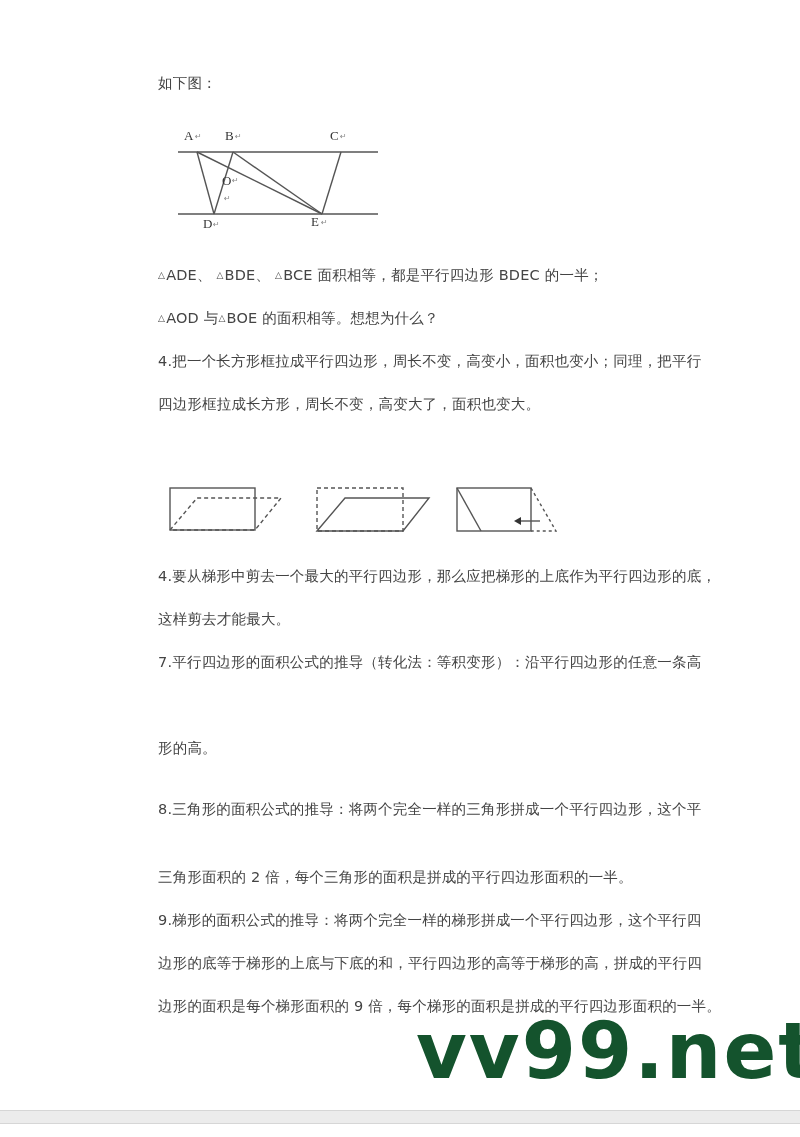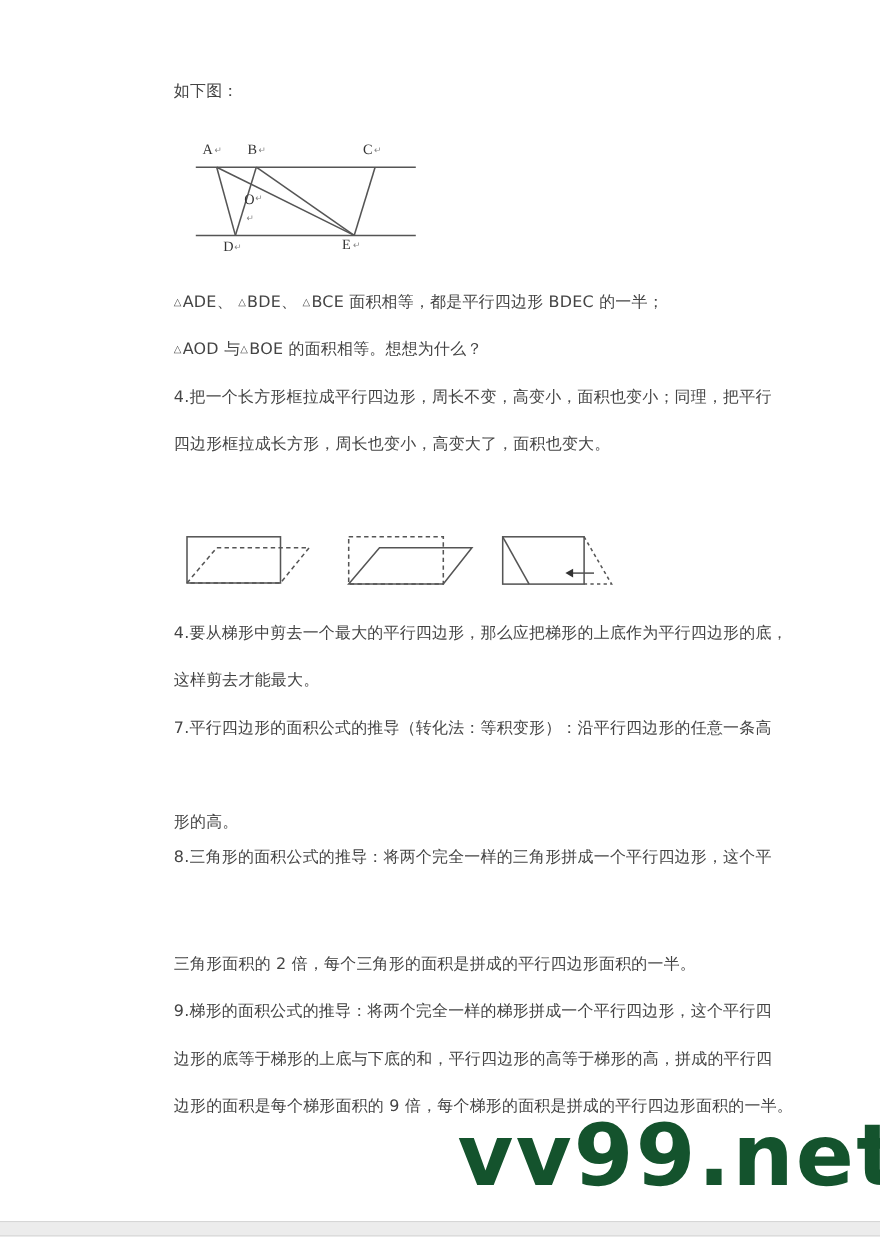--- a/index.html
+++ b/index.html
@@ -73,21 +73,21 @@
     <span class="tri">△</span><span>AOD 与</span><span class="tri">△</span><span>BOE 的面积相等。想想为什么？</span>
   </div>
 
   <div class="line" style="top:265px">
     <span class="tri">△</span><span>ADE、</span>
     <span class="tri">△</span><span>BDE、</span>
     <span class="tri">△</span><span>BCE 面积相等，都是平行四边形 BDEC 的一半；</span>
   </div>
 
   <div class="line" style="top:351px">4.把一个长方形框拉成平行四边形，周长不变，高变小，面积也变小；同理，把平行</div>
-  <div class="line" style="top:394px">四边形框拉成长方形，周长也变小，高变大了，面积也变大。</div>
+  <div class="line" style="top:394px">四边形框拉成长方形，周长不变，高变大了，面积也变大。</div>
 
   <svg width="800" height="560">
 
     <g stroke="#555" stroke-width="1.4" fill="none">
       <rect x="122" y="488" width="85" height="42"></rect>
       <polyline points="122,530 149,498 233,498 207,530 122,530" stroke-dasharray="4,3"></polyline>
     </g>
 
     <g stroke="#555" stroke-width="1.4" fill="none">
       <rect x="269" y="488" width="86" height="43" stroke-dasharray="4,3"></rect>
@@ -102,21 +102,21 @@
     </g>
     <polygon points="466,521 473,517 473,525" fill="#333"></polygon>
   </svg>
 
   <div class="line" style="top:566px">4.要从梯形中剪去一个最大的平行四边形，那么应把梯形的上底作为平行四边形的底，</div>
   <div class="line" style="top:609px">这样剪去才能最大。</div>
 
   <div class="line" style="top:652px">7.平行四边形的面积公式的推导（转化法：等积变形）：沿平行四边形的任意一条高</div>
   <div class="line" style="top:738px">形的高。</div>
 
-  <div class="line" style="top:770px">8.三角形的面积公式的推导：将两个完全一样的三角形拼成一个平行四边形，这个平</div>
+  <div class="line" style="top:799px">8.三角形的面积公式的推导：将两个完全一样的三角形拼成一个平行四边形，这个平</div>
   <div class="line" style="top:867px">三角形面积的 2 倍，每个三角形的面积是拼成的平行四边形面积的一半。</div>
 
   <div class="line" style="top:910px">9.梯形的面积公式的推导：将两个完全一样的梯形拼成一个平行四边形，这个平行四</div>
   <div class="line" style="top:953px">边形的底等于梯形的上底与下底的和，平行四边形的高等于梯形的高，拼成的平行四</div>
   <div class="line" style="top:996px">边形的面积是每个梯形面积的 9 倍，每个梯形的面积是拼成的平行四边形面积的一半。</div>
 
   <div class="watermark">vv99.net</div>
 </div>
 
 <div class="gap"></div>

